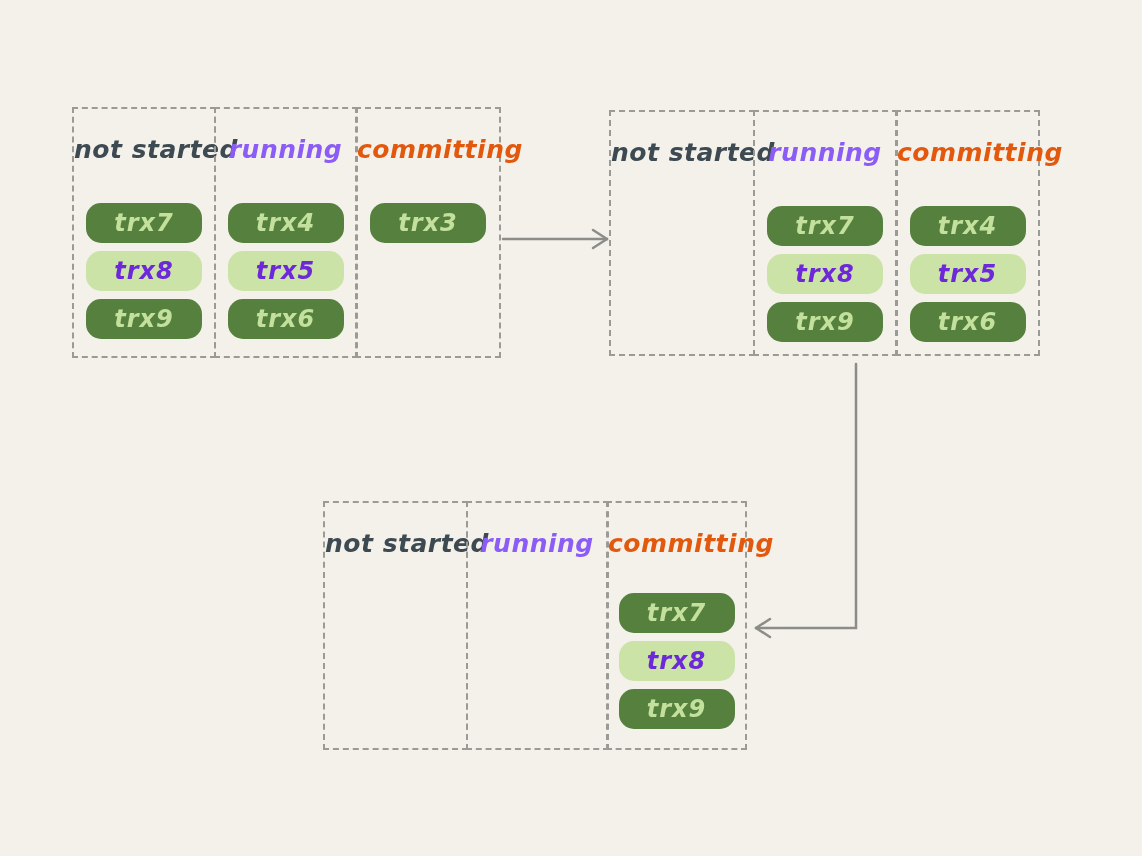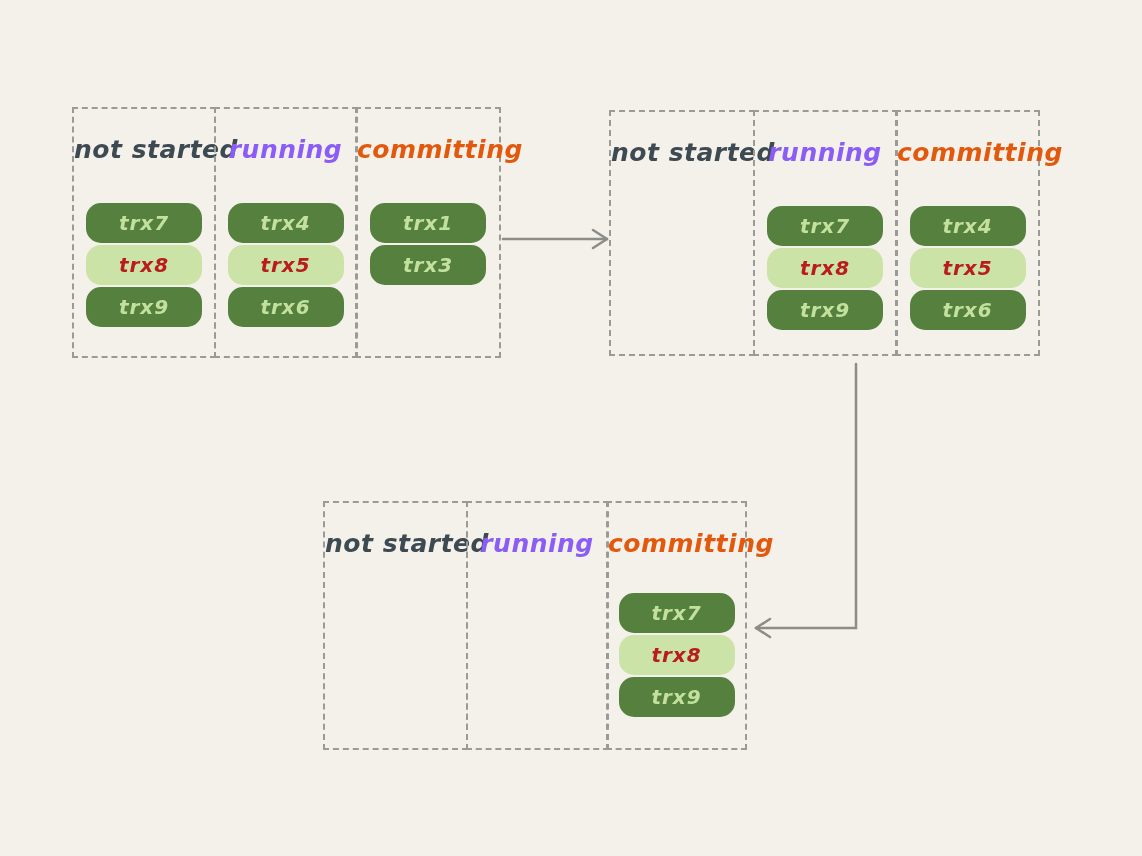--- a/index.html
+++ b/index.html
@@ -39,32 +39,32 @@
     top: 94px;
     left: 0; right: 0;
     display: flex;
     flex-direction: column;
     align-items: center;
   }
   .g3 .pills { top: 90px; }
   .pill {
     width: 116px;
     height: 40px;
-    margin-bottom: 2px;
+    margin-bottom: 8px;
     border-radius: 15px;
     display: flex;
     align-items: center;
     justify-content: center;
-    font-size: 20px;
+    font-size: 24px;
     font-weight: bold;
     font-style: italic;
     letter-spacing: 1px;
   }
   .pill.dark  { background: #55803e; color: #c3e19d; }
-  .pill.light { background: #cbe3a6; color: #b91c1c; }
+  .pill.light { background: #cbe3a6; color: #6d28d9; }
   .arrow-layer {
     position: absolute;
     top: 0; left: 0;
     width: 1142px;
     height: 856px;
     pointer-events: none;
   }
 </style>
 </head>
 <body>
@@ -84,21 +84,20 @@
       <div class="title t-running">running</div>
       <div class="pills">
         <div class="pill dark">trx4</div>
         <div class="pill light">trx5</div>
         <div class="pill dark">trx6</div>
       </div>
     </div>
     <div class="panel" style="width:146px;">
       <div class="title t-committing">committing</div>
       <div class="pills">
-        <div class="pill dark">trx1</div>
         <div class="pill dark">trx3</div>
       </div>
     </div>
   </div>
 
   <div class="group g2" style="left:609px; top:110px; height:246px;">
     <div class="panel" style="width:146px;">
       <div class="title t-notstarted">not started</div>
       <div class="pills"></div>
     </div>

